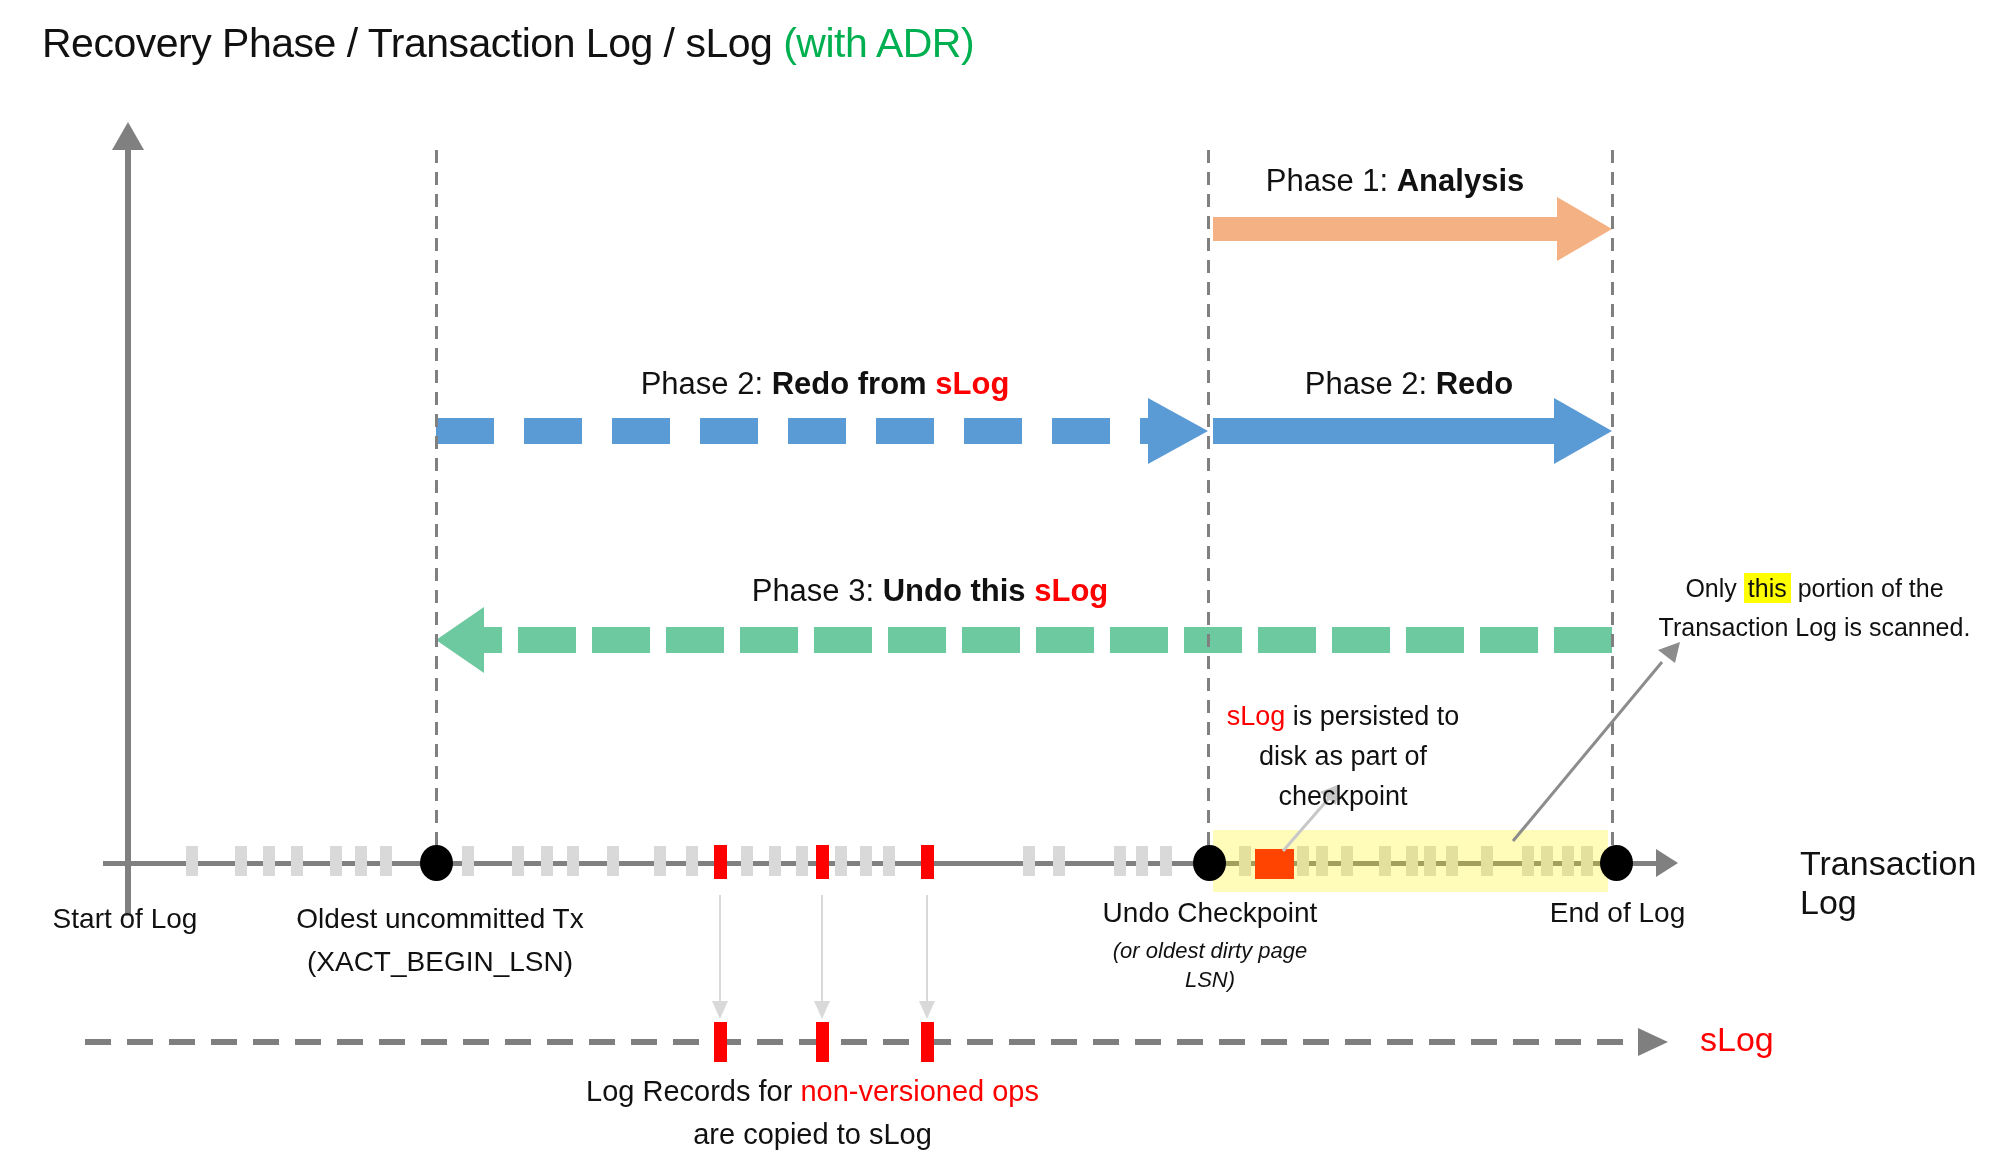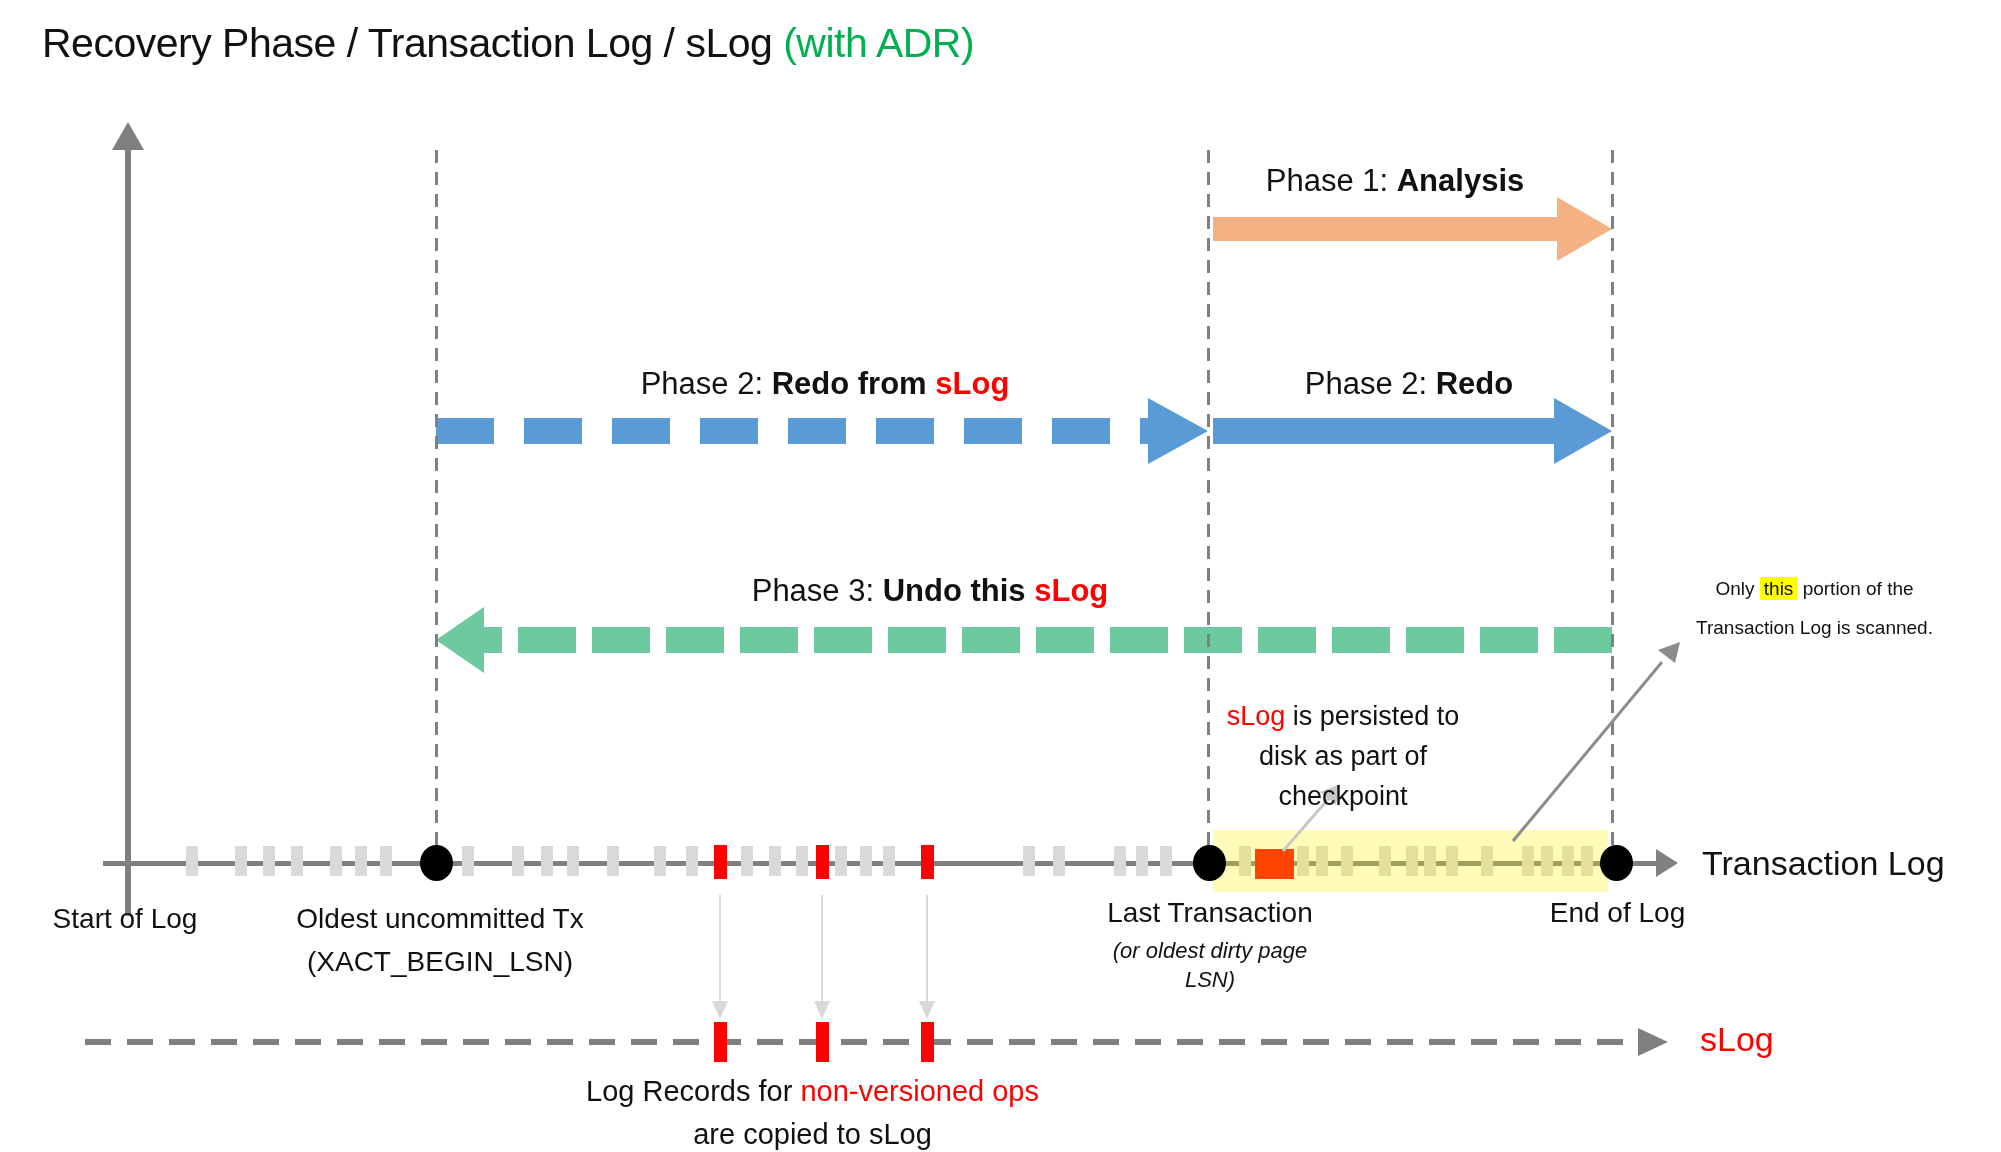--- a/index.html
+++ b/index.html
@@ -55,26 +55,26 @@
   #lbl-analysis{left:1185px;width:420px;top:163px;}
   #lbl-redo-slog{left:430px;width:790px;top:366px;}
   #lbl-redo{left:1209px;width:400px;top:366px;}
   #lbl-undo-slog{left:490px;width:880px;top:573px;}
   .axis-label{font-size:28px;text-align:center;z-index:5;}
   #lbl-start{left:30px;width:190px;top:903px;}
   #lbl-oldest{left:260px;width:360px;top:897px;line-height:43px;}
   #lbl-checkpoint{left:1070px;width:280px;top:897px;}
   #lbl-checkpoint .sub{font-size:22px;font-style:italic;line-height:29px;margin-top:7px;}
   #lbl-end{left:1500px;width:235px;top:897px;}
-  #lbl-txlog{left:1702px;top:844px;font-size:34px;z-index:5;}
+  #lbl-txlog{left:1800px;top:844px;font-size:34px;z-index:5;}
   #lbl-slog{left:1700px;top:1020px;font-size:34px;color:var(--red);z-index:5;}
   
   #ann-persisted{left:1188px;width:310px;top:696px;font-size:27px;line-height:40px;text-align:center;z-index:5;}
   #ann-persisted .red{color:var(--red);}
-  #ann-scanned{left:1628px;width:373px;top:569px;font-size:19px;line-height:39px;text-align:center;z-index:5;}
+  #ann-scanned{left:1628px;width:373px;top:569px;font-size:25px;line-height:39px;text-align:center;z-index:5;}
   #ann-scanned .hl{background:var(--hl);padding:1px 4px;}
   #ann-copy{left:500px;width:625px;top:1070px;font-size:29px;line-height:43px;text-align:center;z-index:5;}
   #ann-copy .red{color:var(--red);}
   
   .slog-line{left:85px;top:1039px;width:1553px;height:6px;z-index:1;
              background:repeating-linear-gradient(90deg,#7F7F7F 0 26px,transparent 26px 42px);}
   .slog-head{left:1638px;top:1028px;width:0;height:0;border-top:14px solid transparent;
              border-bottom:14px solid transparent;border-left:30px solid #7F7F7F;z-index:1;}
   #arrow-svg{left:0;top:0;z-index:4;pointer-events:none;}
 </style>
@@ -108,21 +108,21 @@
   <div class="abs phase-label" id="lbl-redo-slog"><span>Phase 2: </span><b>Redo from </b><span class="red">sLog</span></div>
   <div class="abs phase-label" id="lbl-redo"><span>Phase 2: </span><b>Redo</b></div>
   <div class="abs phase-label" id="lbl-undo-slog"><span>Phase 3: </span><b>Undo this </b><span class="red">sLog</span></div>
 
   <div class="abs axis-label" id="lbl-start">Start of Log</div>
   <div class="abs axis-label" id="lbl-oldest">
     <div>Oldest uncommitted Tx</div>
     <div>(XACT_BEGIN_LSN)</div>
   </div>
   <div class="abs axis-label" id="lbl-checkpoint">
-    <div>Last Transaction</div>
+    <div>Undo Checkpoint</div>
     <div class="sub">
       <div>(or oldest dirty page</div>
       <div>LSN)</div>
     </div>
   </div>
   <div class="abs axis-label" id="lbl-end">End of Log</div>
   <div class="abs" id="lbl-txlog">Transaction Log</div>
   <div class="abs" id="lbl-slog">sLog</div>
 
   <div class="abs" id="ann-persisted">

